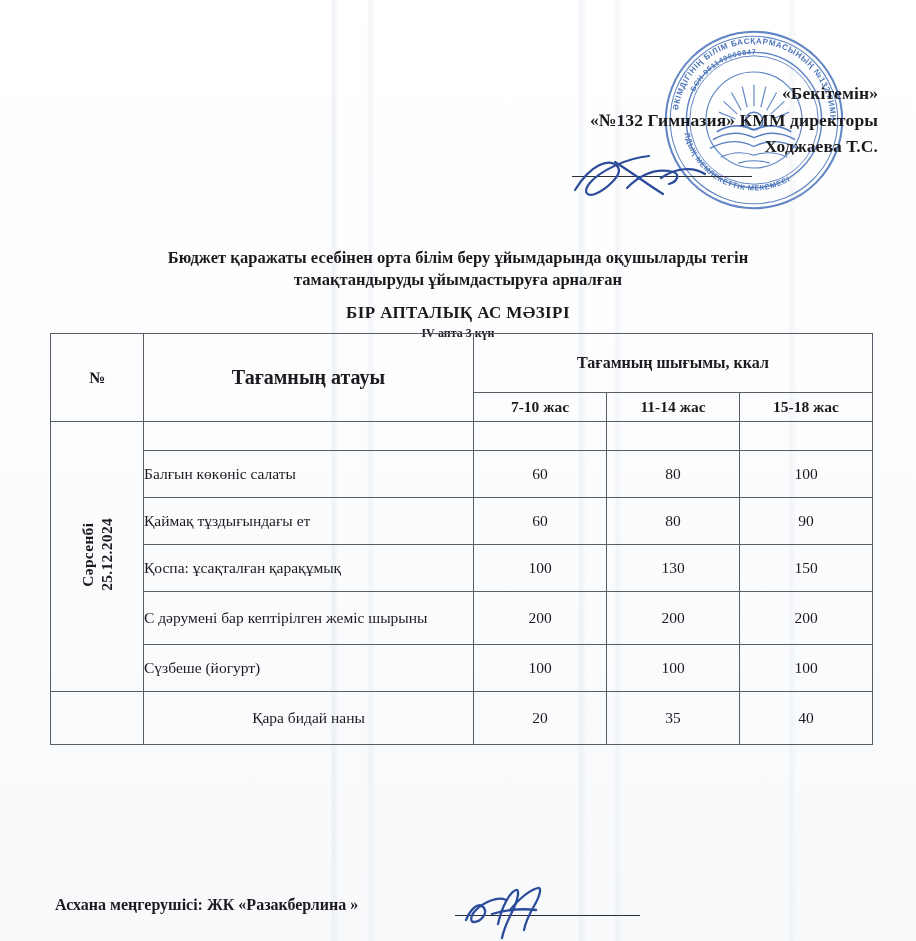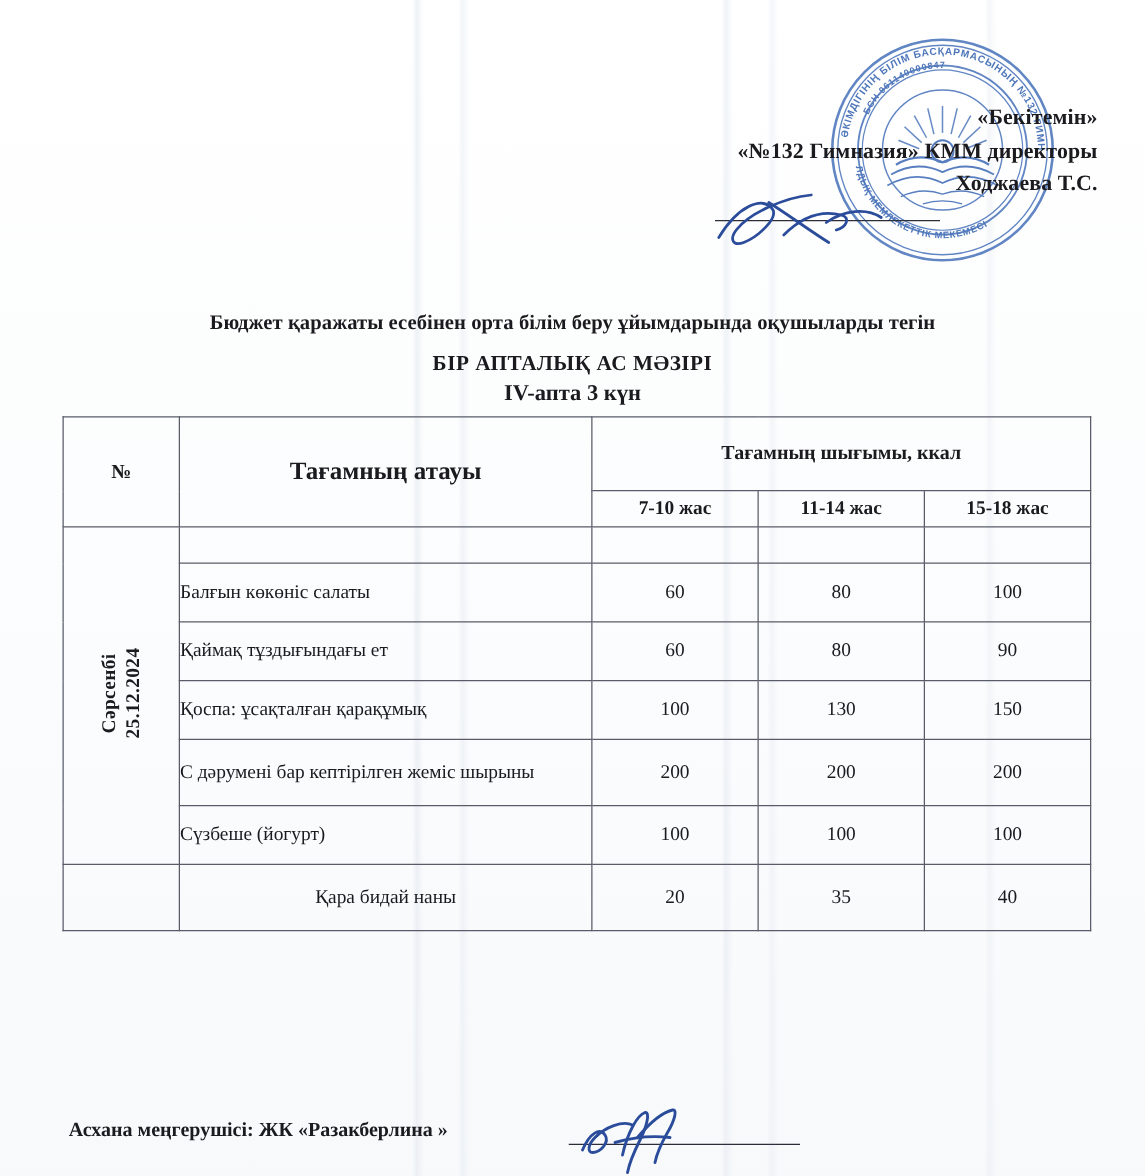--- a/index.html
+++ b/index.html
@@ -48,21 +48,21 @@
   }
 
   
   .title{
     position:absolute; left:0; right:0; top:216px;
     text-align:center; font-weight:bold; z-index:3;
   }
   .title .l1{font-size:16.5px;letter-spacing:.05px;margin-top:32px;}
   .title .l2{font-size:16.5px;margin-top:2px;}
   .title .l3{font-size:17px;margin-top:13px;letter-spacing:.4px;}
-  .title .l4{font-size:18px;margin-top:3px;font-family:Liberation Serif, serif;}
+  .title .l4{font-size:12px;margin-top:3px;font-family:Liberation Serif, serif;}
 
   
   .tbl-wrap{position:absolute;left:50px;top:333px;width:823px;z-index:3;}
   table.menu{
     border-collapse:collapse;
     width:823px;
     table-layout:fixed;
     font-size:15.5px;
   }
   table.menu td,table.menu th{
@@ -167,20 +167,21 @@
     <g fill="none" stroke="#2b4c9b" stroke-width="2.2" stroke-linecap="round">
       <path d="M 10,40 C 26,14 44,8 52,16 C 60,24 40,40 30,44 C 22,47 18,42 24,34 C 34,21 62,8 84,6"></path>
       <path d="M 50,12 C 66,22 82,34 98,44"></path>
       <path d="M 62,38 C 76,24 92,18 108,22 C 116,24 112,32 104,34"></path>
       <path d="M 96,28 C 110,18 128,16 140,24"></path>
     </g>
   </svg>
 
   <div class="title">
     <div class="l1">Бюджет қаражаты есебінен орта білім беру ұйымдарында оқушыларды тегін</div>
+    <div class="l2">тамақтандыруды ұйымдастыруға арналған</div>
     <div class="l3">БІР АПТАЛЫҚ АС МӘЗІРІ</div>
     <div class="l4">IV-апта 3 күн</div>
   </div>
 
   <div class="tbl-wrap">
     <table class="menu">
       <colgroup>
         <col style="width:93px">
         <col style="width:330px">
         <col class="col-age">

